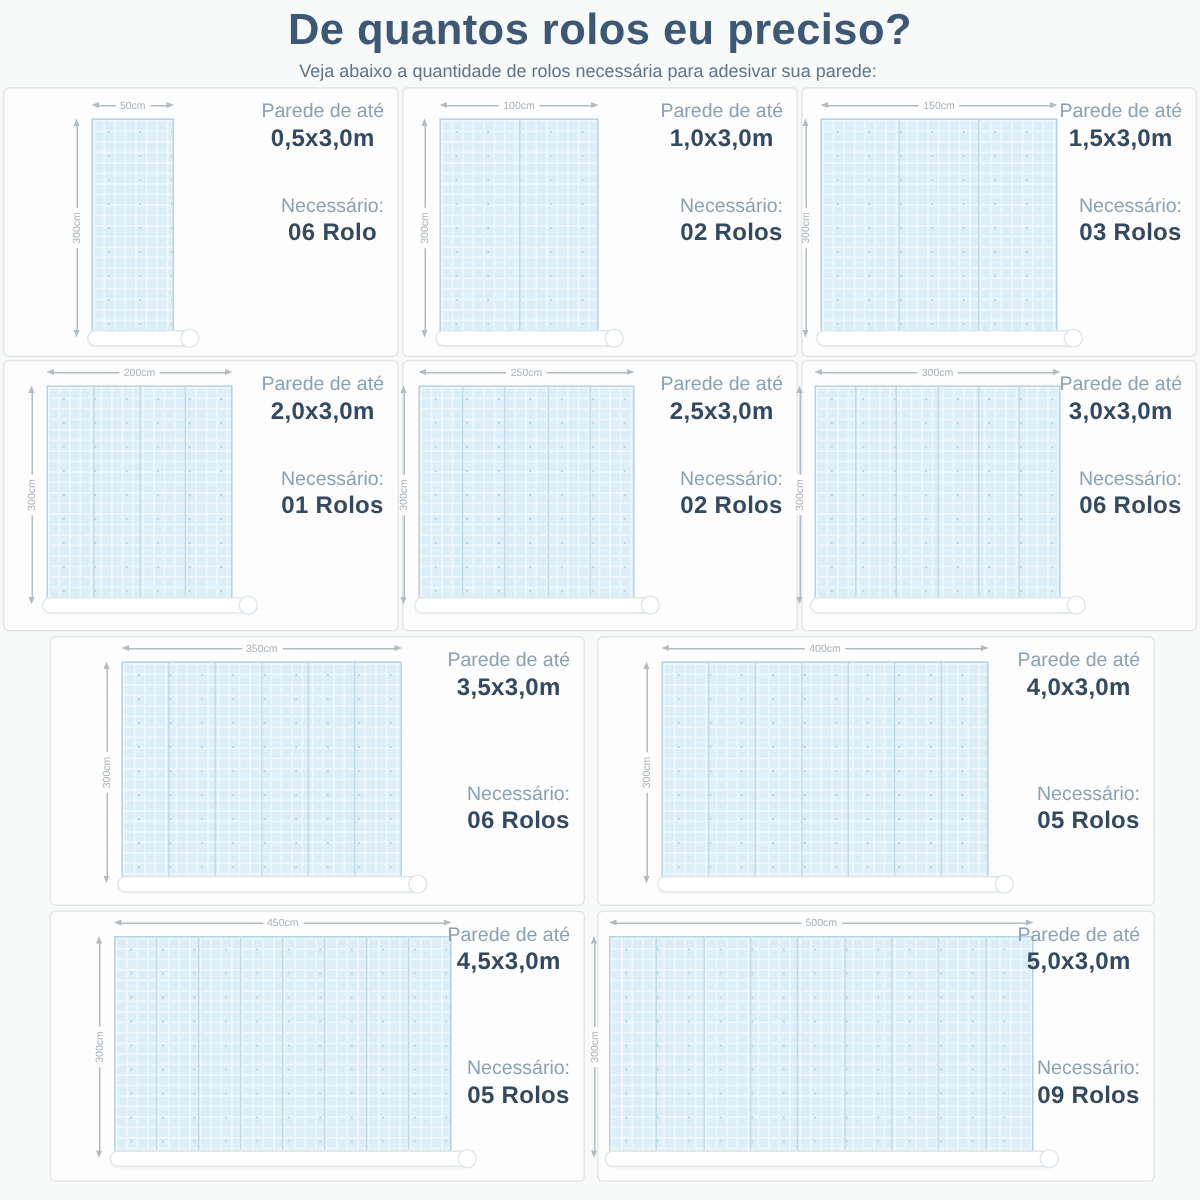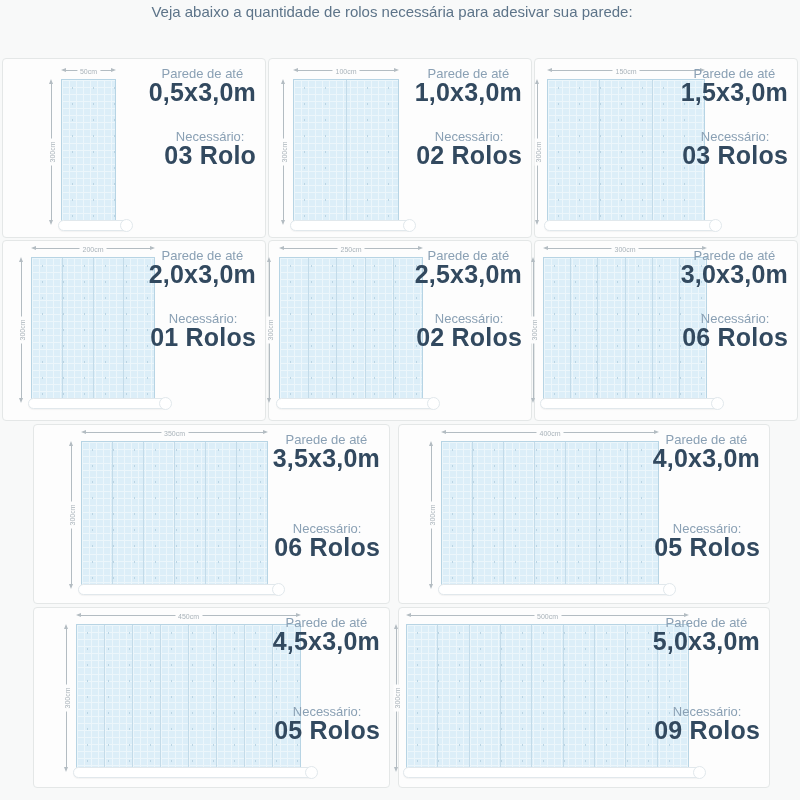--- a/index.html
+++ b/index.html
@@ -6,21 +6,21 @@
     --title:#3d5875; --subtitle:#5d7489; --label:#8aa0b4; --value:#32495f;
     --wallfill:#dceef8; --wallborder:#b7d4e4; --wallline:#c3dbe9; --wallgrid:#ecf6fb;
     --speck:#bad4e3; --dim:#b3bcc2; --dimtext:#a9b3ba;
     --panelbg:#fdfdfd; --panelborder:#e4e7e7; --pagebg:#f8f9f9; --rollborder:#e1e8ec;
   }
   html,body{margin:0;padding:0}
   .canvas{position:relative;width:800px;height:800px;background:var(--pagebg);
     font-family:"Liberation Sans",sans-serif;overflow:hidden}
   header{position:absolute;top:0;left:0;width:800px;text-align:center}
   h1{margin:4px 0 0 0;font-size:29px;font-weight:bold;color:var(--title);letter-spacing:.3px}
-  .subtitle{margin:3px 16px 0 0;font-size:15px;color:var(--subtitle)}
+  .subtitle{margin:3px 16px 0 0;font-size:12px;color:var(--subtitle)}
   .panel{position:absolute;background:var(--panelbg);border:1px solid var(--panelborder);
     border-radius:4px;box-sizing:border-box}
   .wall{position:absolute;display:flex;box-sizing:border-box;
     background-color:var(--wallfill);
     background-image:
       radial-gradient(circle,var(--speck) .7px, transparent .9px),
       linear-gradient(var(--wallgrid) 1px, transparent 1px),
       linear-gradient(90deg,var(--wallgrid) 1px, transparent 1px);
     background-size:21px 16px,7px 7px,7px 7px;
     border:1px solid var(--wallborder)}
@@ -41,27 +41,28 @@
   .vdim::before{content:"";position:absolute;top:0;left:2px;border-left:2.5px solid transparent;
     border-right:2.5px solid transparent;border-bottom:5px solid var(--dim)}
   .vdim::after{content:"";position:absolute;bottom:0;left:2px;border-left:2.5px solid transparent;
     border-right:2.5px solid transparent;border-top:5px solid var(--dim)}
   .dimlbl{font-size:7px;line-height:1;color:var(--dimtext);white-space:nowrap;
     background:var(--panelbg);padding:0 3px;position:absolute}
   .hdim .dimlbl{left:50%;top:4.5px;transform:translate(-50%,-50%)}
   .vdim .dimlbl{left:50%;top:50%;transform:translate(-50%,-50%) rotate(-90deg)}
   .tgroup{position:absolute;right:9px;text-align:center}
   .lbl{font-size:13px;line-height:15px;color:var(--label)}
-  .big{font-size:25px;line-height:23px;font-weight:bold;color:var(--value);letter-spacing:.2px}
+  .big{font-size:16px;line-height:23px;font-weight:bold;color:var(--value);letter-spacing:.2px}
 </style>
 </head>
 <body>
 
 <div class="canvas">
   <header>
+    <h1>De quantos rolos eu preciso?</h1>
     <p class="subtitle">Veja abaixo a quantidade de rolos necessária para adesivar sua parede:</p>
   </header>
   <main>
       <section class="panel" style="left: 2px; top: 58px; width: 264px; height: 180px;">
         <div class="hdim" style="left: 58px; top: 7px; width: 55px;">
           <span class="ln"></span>
           <span class="dimlbl">50cm</span>
         </div>
         <div class="vdim" style="left: 44px; top: 20px; height: 146px;">
           <span class="ln"></span>
@@ -71,21 +72,21 @@
           <div class="strip"></div>
         </div>
         <div class="roll" style="left: 55px; top: 161px; width: 71px;"></div>
         <div class="rollend" style="left: 117px; top: 160px;"></div>
         <div class="tgroup" style="top: 7px;">
           <div class="lbl">Parede de até</div>
           <div class="big">0,5x3,0m</div>
         </div>
         <div class="tgroup" style="top: 70px;">
           <div class="lbl">Necessário:</div>
-          <div class="big">03 Rolo</div>
+          <div class="big">06 Rolo</div>
         </div>
       </section>
       <section class="panel" style="left: 268px; top: 58px; width: 264px; height: 180px;">
         <div class="hdim" style="left: 24px; top: 7px; width: 106px;">
           <span class="ln"></span>
           <span class="dimlbl">100cm</span>
         </div>
         <div class="vdim" style="left: 10px; top: 20px; height: 146px;">
           <span class="ln"></span>
           <span class="dimlbl">300cm</span>

